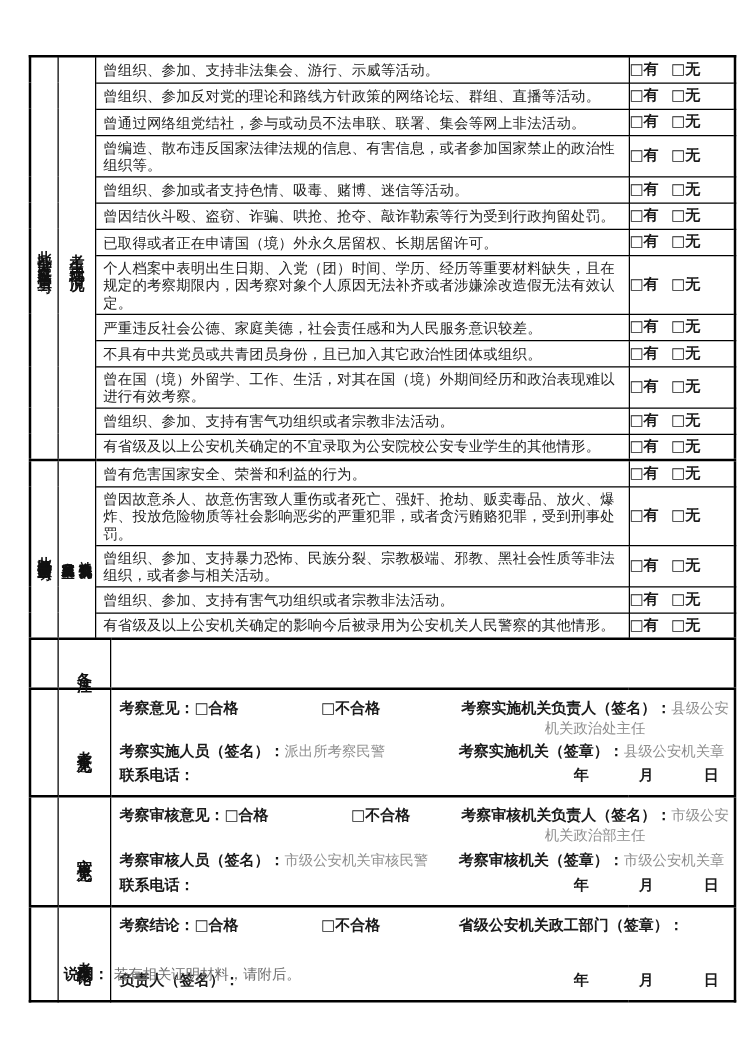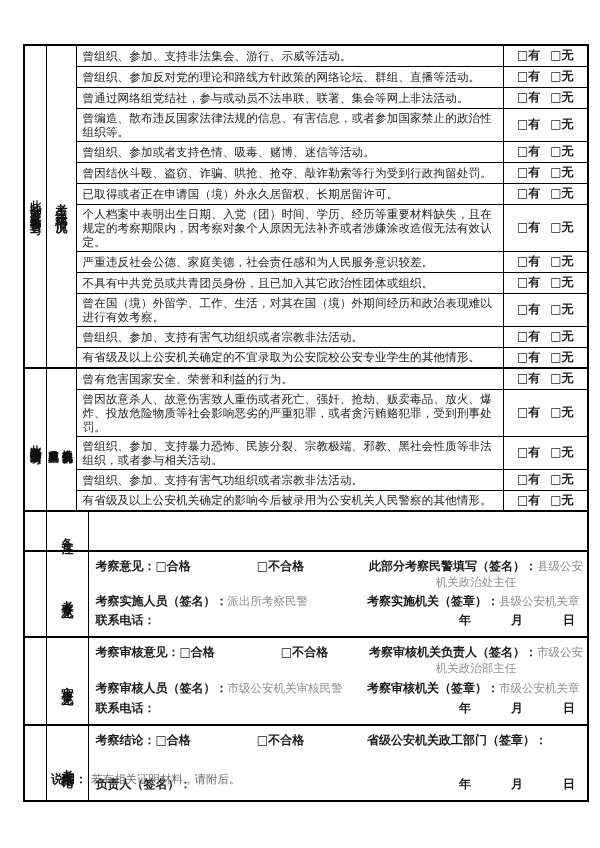--- a/index.html
+++ b/index.html
@@ -7,21 +7,21 @@
         font-family:"DejaVu Sans",sans-serif;color:#1a1a1a;text-decoration:underline;}
   table.form{position:absolute;left:23px;top:44px;width:564px;border-collapse:collapse;
              table-layout:fixed;border:2px solid #000;}
   td{border:1px solid #000;padding:0;vertical-align:middle;}
   tr.single{height:21px;}
   tr.double{height:31px;}
   tr.rem{height:40px;}
   tr.sec > td{border-top:2px solid #000;}
   .item{font-family:"DejaVu Serif",serif;font-size:11.5px;line-height:14px;
         padding:2px 4px 2px 6px;letter-spacing:0.2px;color:#222;}
-  .chk{text-align:center;font-weight:bold;font-size:12px;white-space:nowrap;}
+  .chk{text-align:left;font-weight:bold;font-size:12px;white-space:nowrap;}
   .chk .cb + .cb{margin-left:10px;}
   .vcell{text-align:center;}
   .vtext{display:inline-block;writing-mode:vertical-lr;text-align:center;
          font-weight:bold;white-space:pre-line;color:#111;}
   .v-main{font-size:11.5px;letter-spacing:3px;}
   .v-tight{font-size:11.5px;letter-spacing:1px;}
   .v-cand{font-size:12px;letter-spacing:4px;}
   .v-fam{font-size:10.5px;letter-spacing:0.5px;line-height:14px;}
   .v-note{font-size:12px;letter-spacing:5px;}
   .v-op{font-size:12px;letter-spacing:2.5px;}
@@ -142,21 +142,21 @@
         <td class="rem-content" colspan="2"></td>
       </tr>
 
       <tr class="sec">
         <td></td>
         <td class="vcell" colspan="2"><span class="vtext v-op">考察意见</span></td>
         <td class="op-cell" colspan="2">
           <div class="op-content oph1">
             <div class="op-line">
               <div class="op-left"><span>考察意见：</span><span class="opt">□合格</span><span class="opt2">□不合格</span></div>
-              <div class="op-right center"><span>此部分考察民警填写（签名）：</span><span class="gray">县级公安机关政治处主任</span></div>
+              <div class="op-right center"><span>考察实施机关负责人（签名）：</span><span class="gray">县级公安机关政治处主任</span></div>
             </div>
             <div class="op-line">
               <div class="op-left"><span>考察实施人员（签名）：</span><span class="gray">派出所考察民警</span></div>
               <div class="op-right"><span>考察实施机关（签章）：</span><span class="gray">县级公安机关章</span></div>
             </div>
             <div class="op-line">
               <div class="op-left"><span>联系电话：</span><span class="fill-blank"></span></div>
               <div class="date-line">
                   <span>年</span>
                   <span>月</span>

